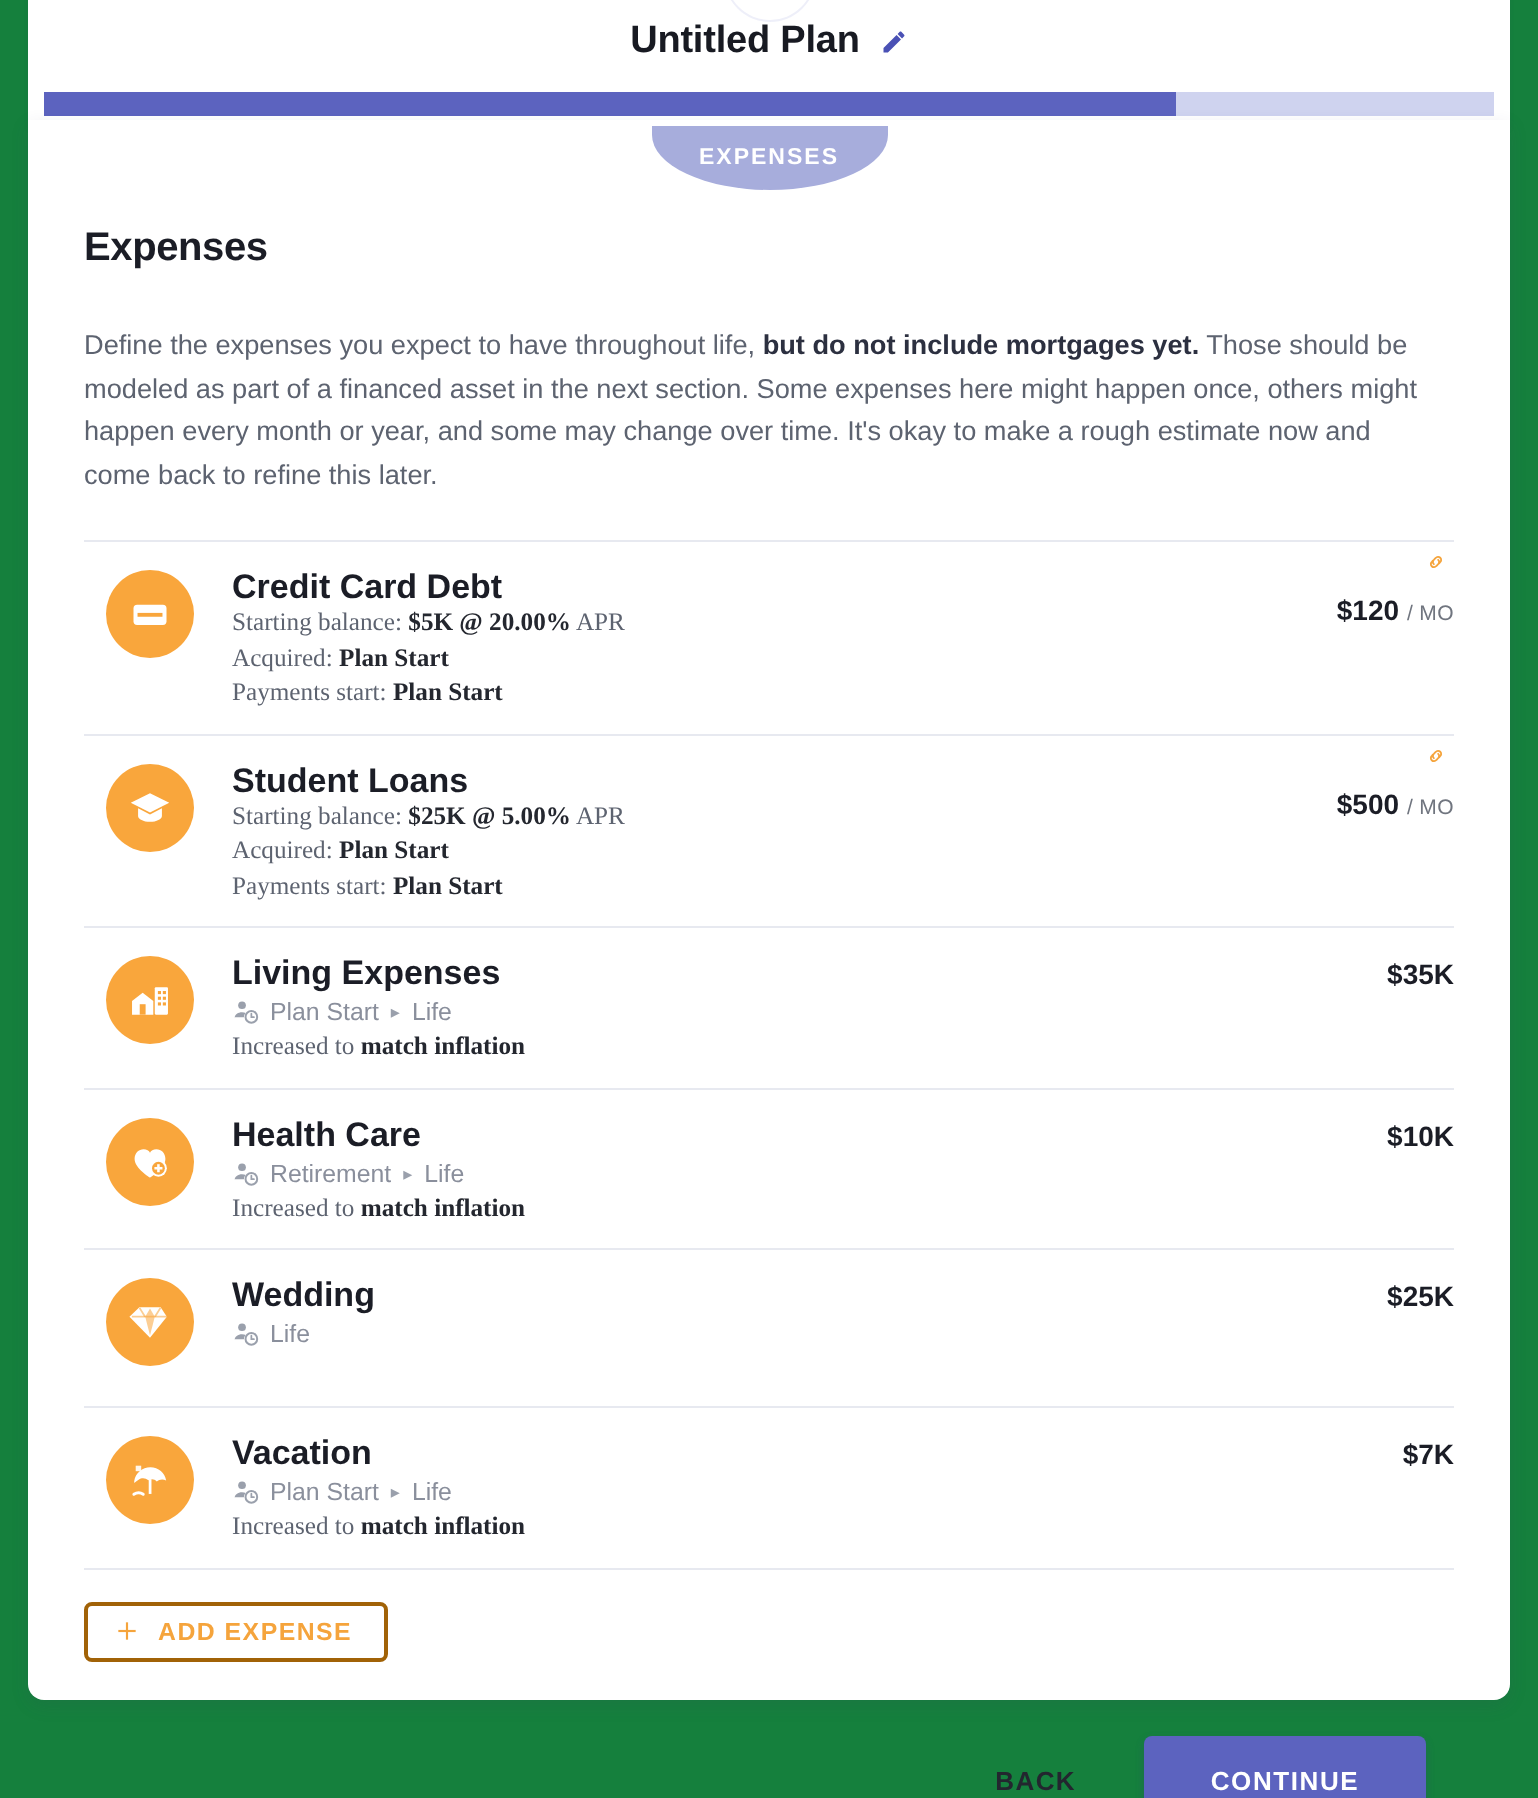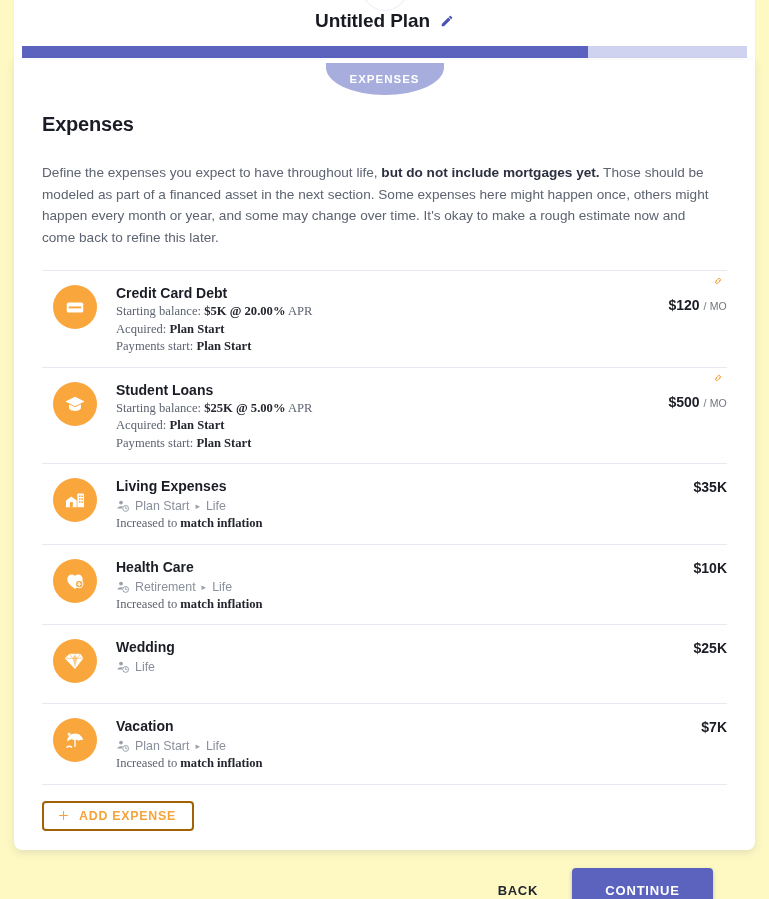--- a/index.html
+++ b/index.html
@@ -5,21 +5,21 @@
   * { box-sizing: border-box; margin: 0; padding: 0; }
   html, body {
     width: 769px; height: 899px;
     font-family: "Liberation Sans", sans-serif;
     background: #e8eaf2;
     overflow: hidden;
   }
   .page {
     position: relative;
     width: 769px; height: 899px;
-    background: #fef9c3;
+    background: #15803d;
   }
 
   
   .header-card {
     position: absolute;
     left: 14px; top: -8px;
     width: 741px;
     background: #ffffff;
     border-top-left-radius: 6px;
     border-top-right-radius: 6px;
@@ -127,21 +127,21 @@
     width: 44px; height: 44px;
     border-radius: 50%;
     background: #f9a63c;
     display: flex; align-items: center; justify-content: center;
     margin: 1px 19px 0 11px;
   }
   .ex-icon svg { display: block; }
 
   .ex-body { flex: 1 1 auto; padding-top: 1px; }
   .ex-name {
-    font-size: 14px; font-weight: bold; color: #1b1d26;
+    font-size: 17px; font-weight: bold; color: #1b1d26;
     line-height: 17px;
   }
   .ex-line {
     font-size: 12.6px; color: #5d6370;
     line-height: 15.5px; margin-top: 2px; font-family: Liberation Serif, serif;
   }
   .ex-line b { color: #24272f; font-weight: bold; }
   .ex-tag {
     display: flex; align-items: center; gap: 5px;
     font-size: 12.4px; color: #8a8f9c;

